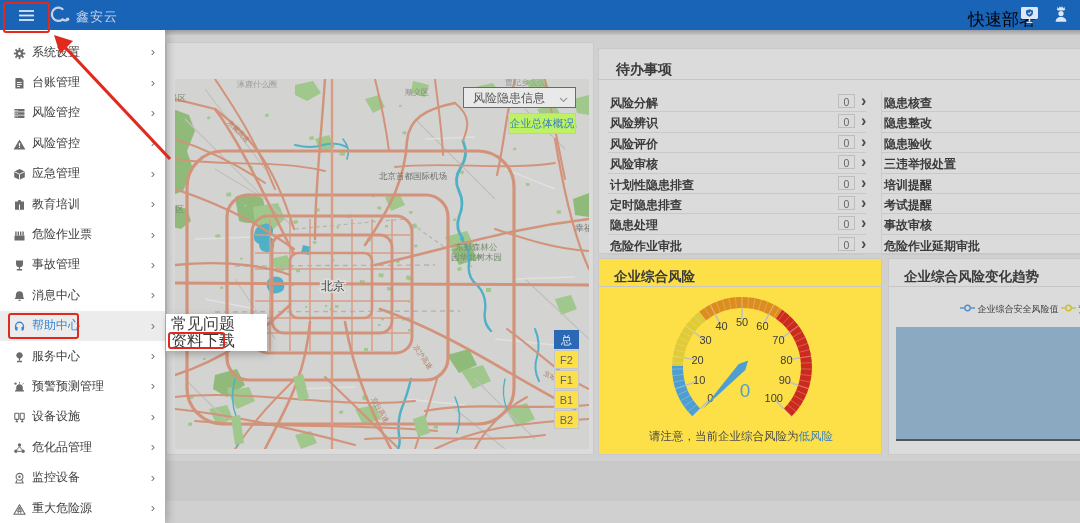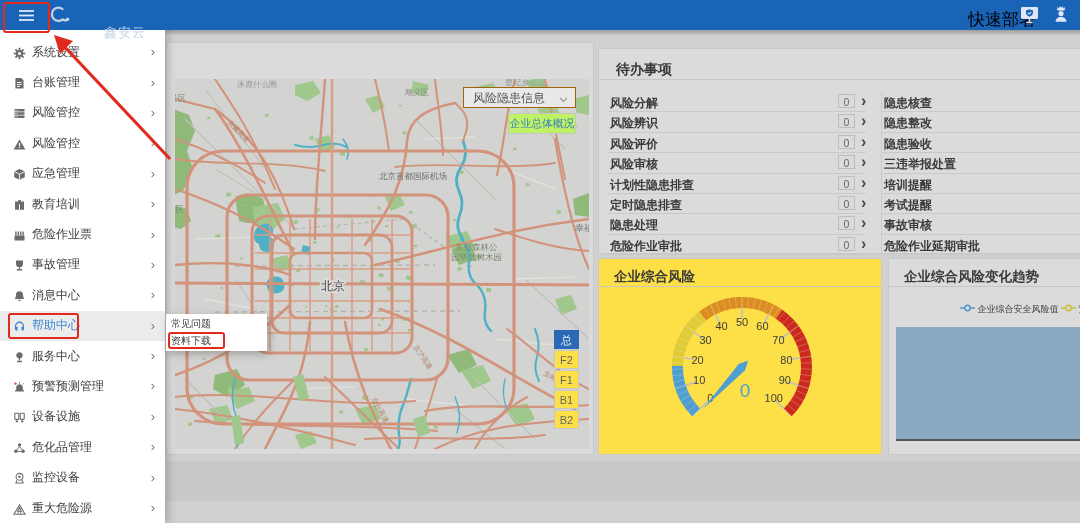--- a/index.html
+++ b/index.html
@@ -1,34 +1,34 @@
 <!DOCTYPE html>
 <html><head><meta charset="utf-8">
 <style>
 * { margin:0; padding:0; box-sizing:border-box; }
 html,body { width:1080px; height:523px; overflow:hidden; font-family:"Liberation Sans",sans-serif; background:#d0d0d0; }
 
 #nav { position:absolute; left:0; top:0; width:1080px; height:30px; background:#1a64b8; z-index:30; }
 #navshadow { position:absolute; left:0; top:30px; width:1080px; height:5px; background:linear-gradient(#9e9e9e,#c6c6c6); z-index:5; }
 #nav .burger { position:absolute; left:19px; top:9px; }
 #nav .logo { position:absolute; left:47px; top:6px; }
-#nav .brand { position:absolute; left:76px; top:24px; font-size:13px; color:#c6d2e6; letter-spacing:1px;margin-left:28px; }
+#nav .brand { position:absolute; left:76px; top:8px; font-size:13px; color:#c6d2e6; letter-spacing:1px; }
 #nav .qp { position:absolute; left:968px; top:8px; font-size:17px; color:#000000; }
 #nav .ic1 { position:absolute; left:1020px; top:6px; }
 #nav .ic2 { position:absolute; left:1053px; top:5px; }
 
 #side { position:absolute; left:0; top:30px; width:165px; height:493px; background:#ffffff; z-index:20; box-shadow:3px 0 8px rgba(0,0,0,0.22); padding-top:7px; }
 .mi { height:30.4px; display:flex; align-items:center; padding-left:13px; position:relative; }
 .mi.active { background:#ececec; }
 .mic { width:13px; height:13px; display:inline-block; }
 .mit { margin-left:6px; font-size:12px; color:#3c3c3c; }
 .arr { position:absolute; right:10px; color:#777; font-size:13px; top:50%; transform:translateY(-54%); }
 
 #sub { position:absolute; left:166px; top:314px; width:101px; height:37px; background:#fff; z-index:25; box-shadow:2px 3px 8px rgba(0,0,0,0.25); padding-top:1px; }
-#sub div { height:17px; line-height:17px; padding-left:5px; font-size:10px; color:#3b3b3b; }
+#sub div { height:17px; line-height:17px; padding-left:5px; font-size:16px; color:#3b3b3b; }
 
 #mapcard { position:absolute; left:166px; top:42px; width:428px; height:413px; background:#dbdbdb; border:1px solid #c9c9c9; z-index:1; }
 #mapbox { position:absolute; left:175px; top:79px; width:414px; height:370px; z-index:2; overflow:hidden; }
 #drop { position:absolute; left:463px; top:87px; width:113px; height:21px; background:#e9e9e9; border:1px solid #a16207; z-index:3; font-size:12px; color:#555; line-height:20px; padding-left:9px; }
 #drop .chev { position:absolute; right:7px; top:1px; }
 #qiye { position:absolute; left:508px; top:113px; width:68px; height:21px; white-space:nowrap; background:#bef264; border:1px solid #c6c6c6; z-index:3; font-size:10.8px; color:#3a7fc2; line-height:19px; text-align:center; }
 #lgd { position:absolute; left:554px; top:329px; width:25px; z-index:3; font-size:11px; text-align:center; }
 #lgd .it { height:19px; line-height:19px; background:#fde047; border:1px solid #c6c6c6; color:#666; margin-top:1px; }
 #lgd .on { background:#2b69b4; color:#e8eef8; border-color:#2b69b4; }
 
@@ -465,20 +465,21 @@
         <text x="59.6" y="43.4" text-anchor="middle" font-size="11" fill="#3c3c3c">40</text>
         <text x="80.0" y="38.5" text-anchor="middle" font-size="11" fill="#3c3c3c">50</text>
         <text x="100.4" y="43.4" text-anchor="middle" font-size="11" fill="#3c3c3c">60</text>
         <text x="116.4" y="57.0" text-anchor="middle" font-size="11" fill="#3c3c3c">70</text>
         <text x="124.4" y="76.5" text-anchor="middle" font-size="11" fill="#3c3c3c">80</text>
         <text x="122.8" y="97.4" text-anchor="middle" font-size="11" fill="#3c3c3c">90</text>
         <text x="111.8" y="115.3" text-anchor="middle" font-size="11" fill="#3c3c3c">100</text>
         <polygon points="41.1,121.7 83.3,83.1 86.1,73.4 76.7,76.9" fill="#4e9ed2"></polygon>
         <text x="83" y="110" text-anchor="middle" font-size="19" fill="#4e9ed2">0</text>
       </svg></div>
+  <div id="gnote">请注意，当前企业综合风险为<a>低风险</a></div>
 </div>
 
 <div id="g2">
   <h3>企业综合风险变化趋势</h3>
   <div id="leg"><svg width="15" height="8" viewBox="0 0 15 8" style="vertical-align:0px">
         <line x1="0" y1="4" x2="15" y2="4" stroke="#5090c8" stroke-width="1.4"></line>
         <circle cx="7.5" cy="4" r="2.7" fill="#dbdbdb" stroke="#5090c8" stroke-width="1.4"></circle>
       </svg> 企业综合安全风险值 <svg width="15" height="8" viewBox="0 0 15 8" style="vertical-align:0px">
         <line x1="0" y1="4" x2="15" y2="4" stroke="#cbbf2e" stroke-width="1.4"></line>
         <circle cx="7.5" cy="4" r="2.7" fill="#dbdbdb" stroke="#cbbf2e" stroke-width="1.4"></circle>

